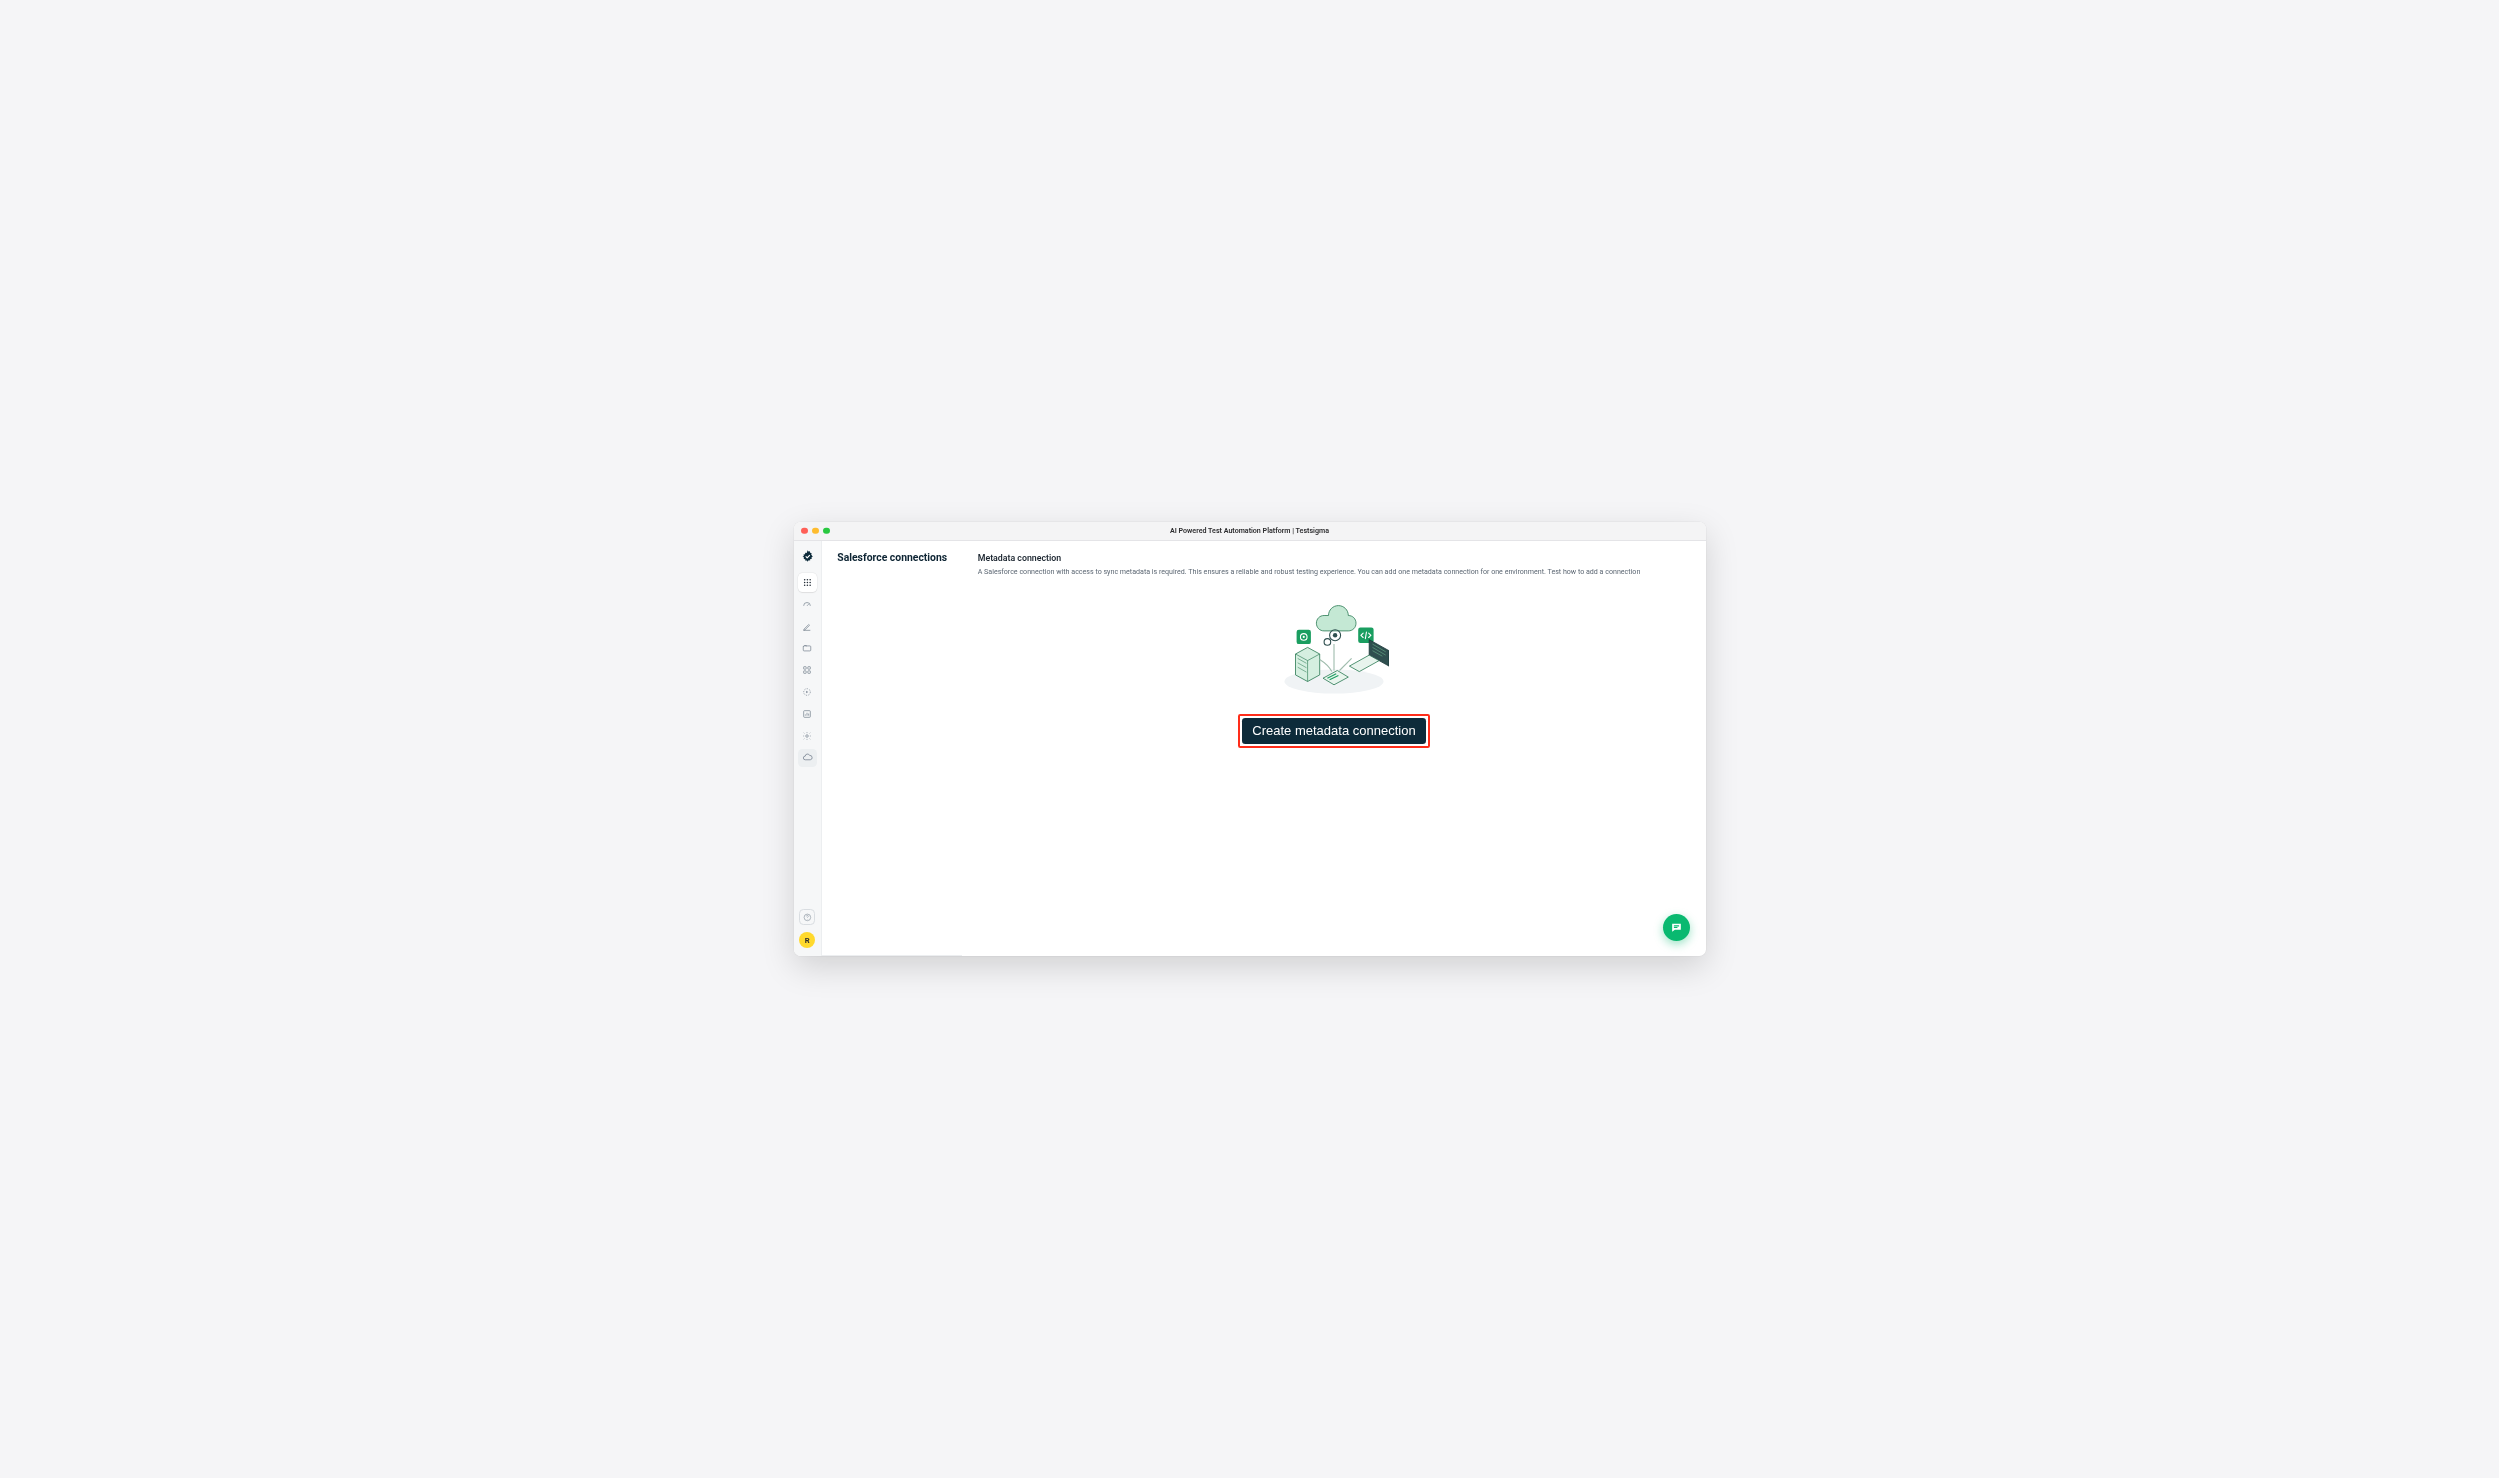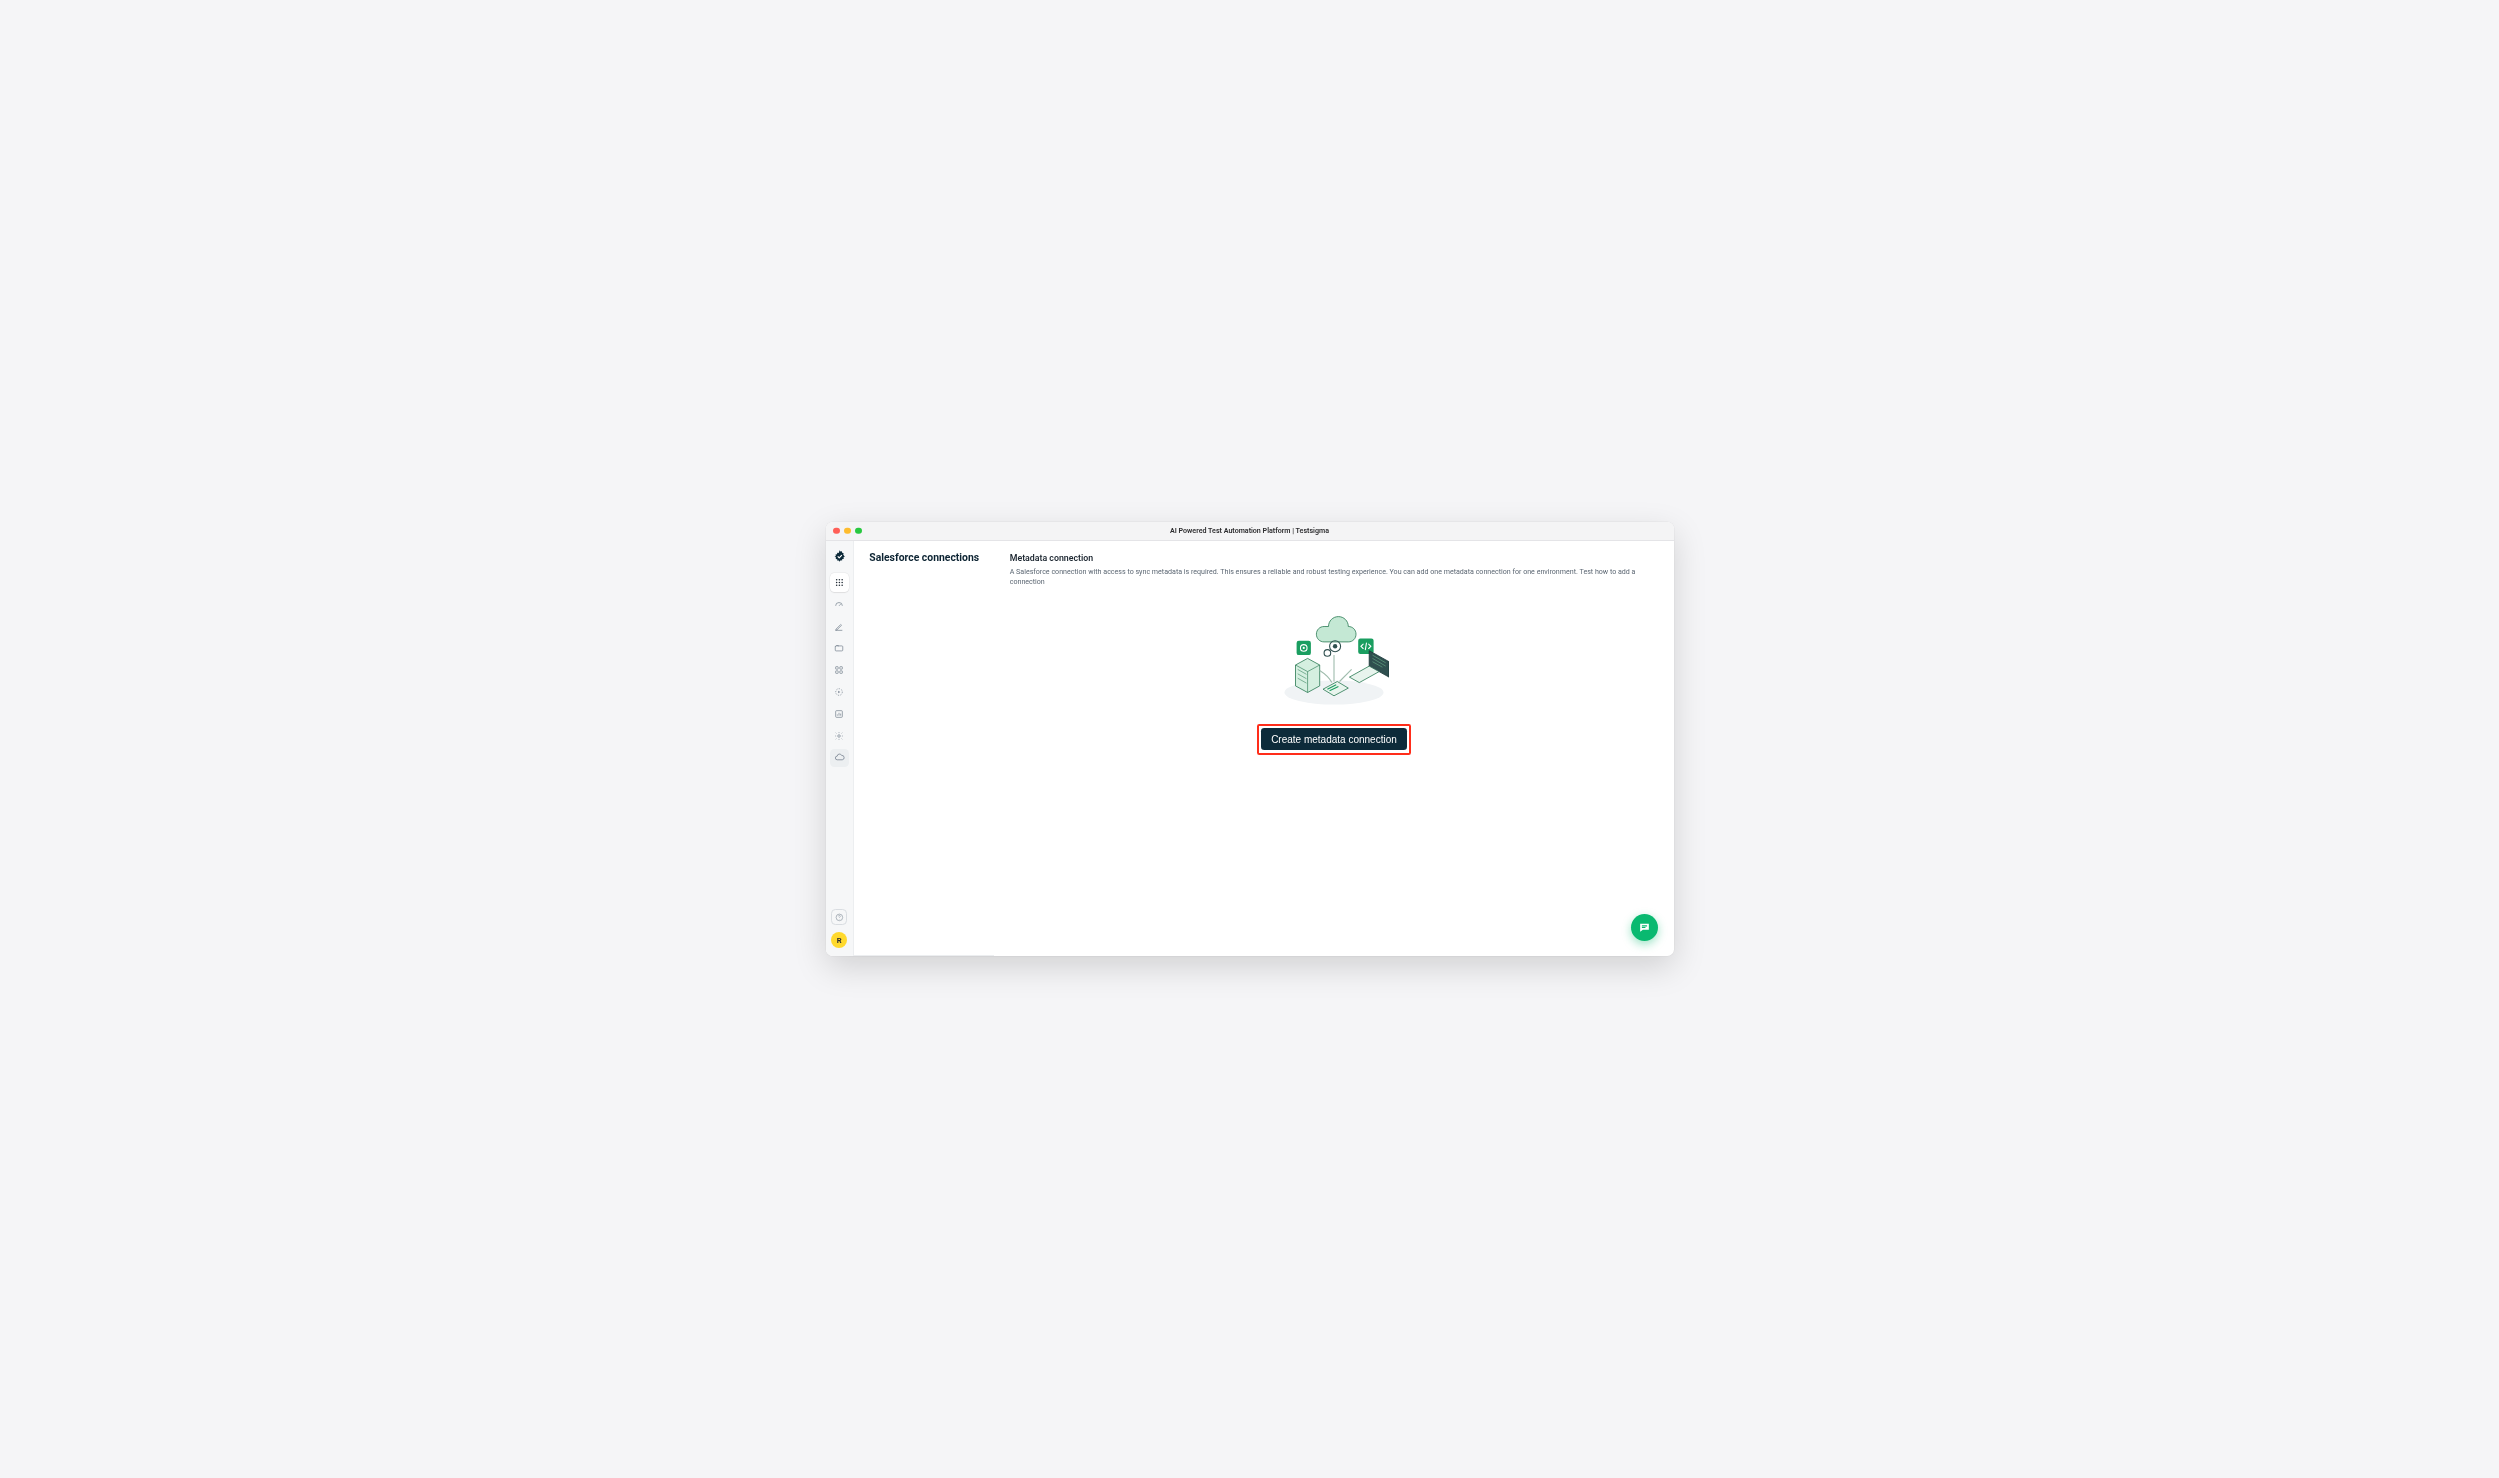--- a/index.html
+++ b/index.html
@@ -6,21 +6,21 @@
 body {
   font-family: -apple-system, BlinkMacSystemFont, "Segoe UI", Roboto, Helvetica, Arial, sans-serif;
   background: #f5f5f7;
   display: flex;
   align-items: center;
   justify-content: center;
   min-height: 100vh;
   padding: 11px;
 }
 .window {
-  width: 848px;
+  width: 912px;
   height: 434px;
   background: #fff;
   border-radius: 6.6px;
   box-shadow: 0 11px 33px rgba(0,0,0,0.15), 0 0 0 0.5px rgba(0,0,0,0.05);
   display: flex;
   flex-direction: column;
   overflow: hidden;
   position: relative;
 }
 .titlebar {
@@ -153,21 +153,21 @@
   position: relative;
 }
 .cta-wrap {
   border: 2.2px solid #ff2d1a;
   padding: 2.2px;
   border-radius: 2.2px;
 }
 .cta {
   background: #0d2b3a;
   color: #fff;
-  font-size: 10px;
+  font-size: 13px;
   font-weight: 500;
   padding: 5.5px 10px;
   border-radius: 3.3px;
   border: none;
   cursor: pointer;
 }
 .chat-fab {
   position: absolute;
   right: 15.3px;
   bottom: 15.3px;

